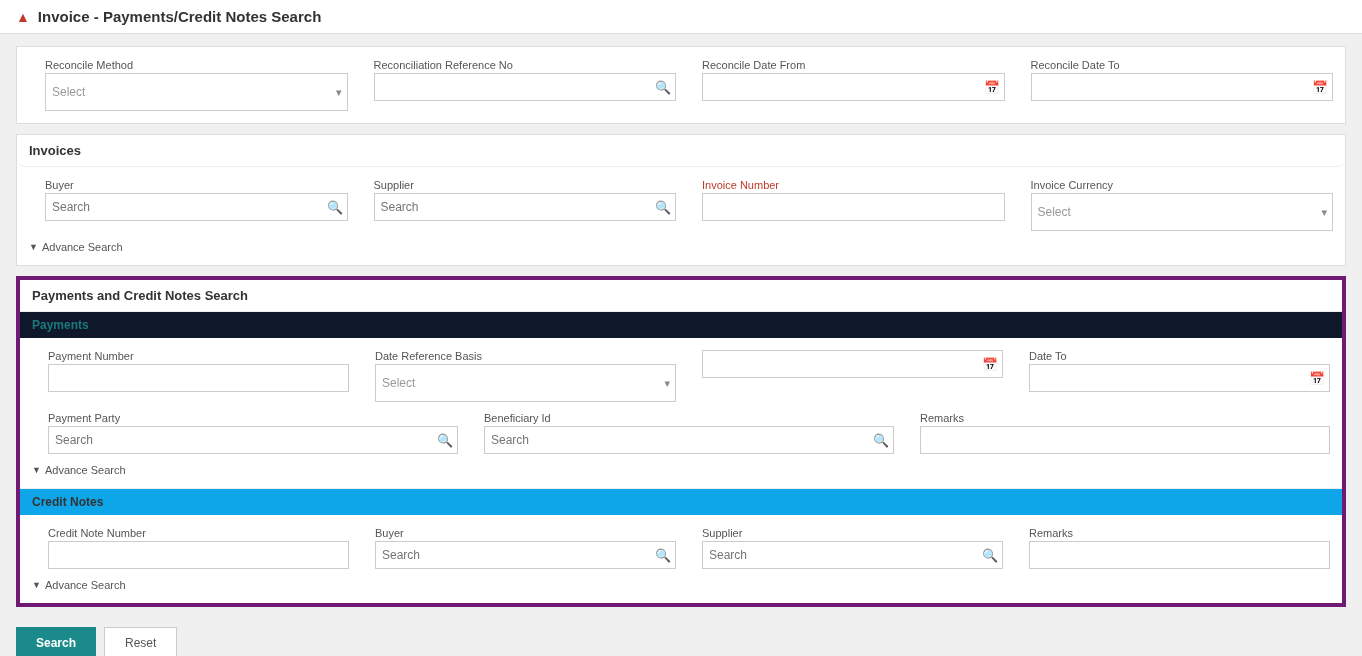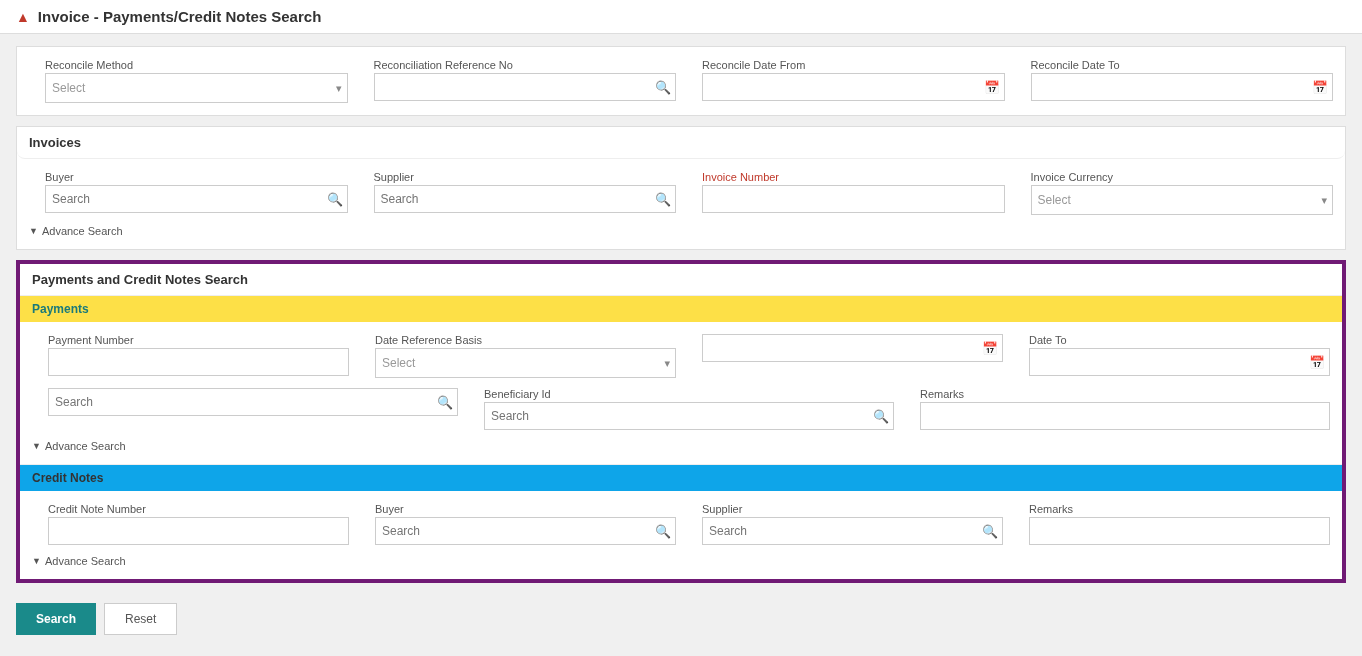--- a/index.html
+++ b/index.html
@@ -80,21 +80,21 @@
       position: relative;
       display: flex;
       align-items: center;
     }
     .select-wrapper select {
       width: 100%;
       padding: 5px 24px 5px 6px;
       border: 1px solid #ccc;
       font-size: 12px;
       background: #fff;
-      height: 30px;
+      height: 38px;
       appearance: none;
       -webkit-appearance: none;
       cursor: pointer;
       color: #999;
     }
     .select-wrapper .chevron {
       position: absolute;
       right: 6px;
       pointer-events: none;
       color: #888;
@@ -171,21 +171,21 @@
       color: #333;
     }
     .payments-section {
       border-top: 1px solid #eee;
     }
     .payments-label {
       padding: 6px 12px;
       font-size: 12px;
       font-weight: bold;
       color: #1a7a7a;
-      background: #fde047;
+      background: #0f172a;
     }
     .credit-notes-label {
       padding: 6px 12px;
       font-size: 12px;
       font-weight: bold;
       color: #333;
       background: #0ea5e9;
       border-top: 1px solid #eee;
     }
     .footer-buttons {
@@ -342,20 +342,21 @@
             <label class="field-label">Date To</label>
             <div class="date-wrapper">
               <input type="text" style="">
               <button class="cal-btn">📅</button>
             </div>
           </div>
         </div>
 
         <div class="form-grid-3">
           <div class="field-group">
+            <label class="field-label">Payment Party</label>
             <div class="input-wrapper">
               <input type="text" placeholder="Search" style="">
               <button class="icon-btn">🔍</button>
             </div>
           </div>
           <div class="field-group">
             <label class="field-label">Beneficiary Id</label>
             <div class="input-wrapper">
               <input type="text" placeholder="Search" style="">
               <button class="icon-btn">🔍</button>

